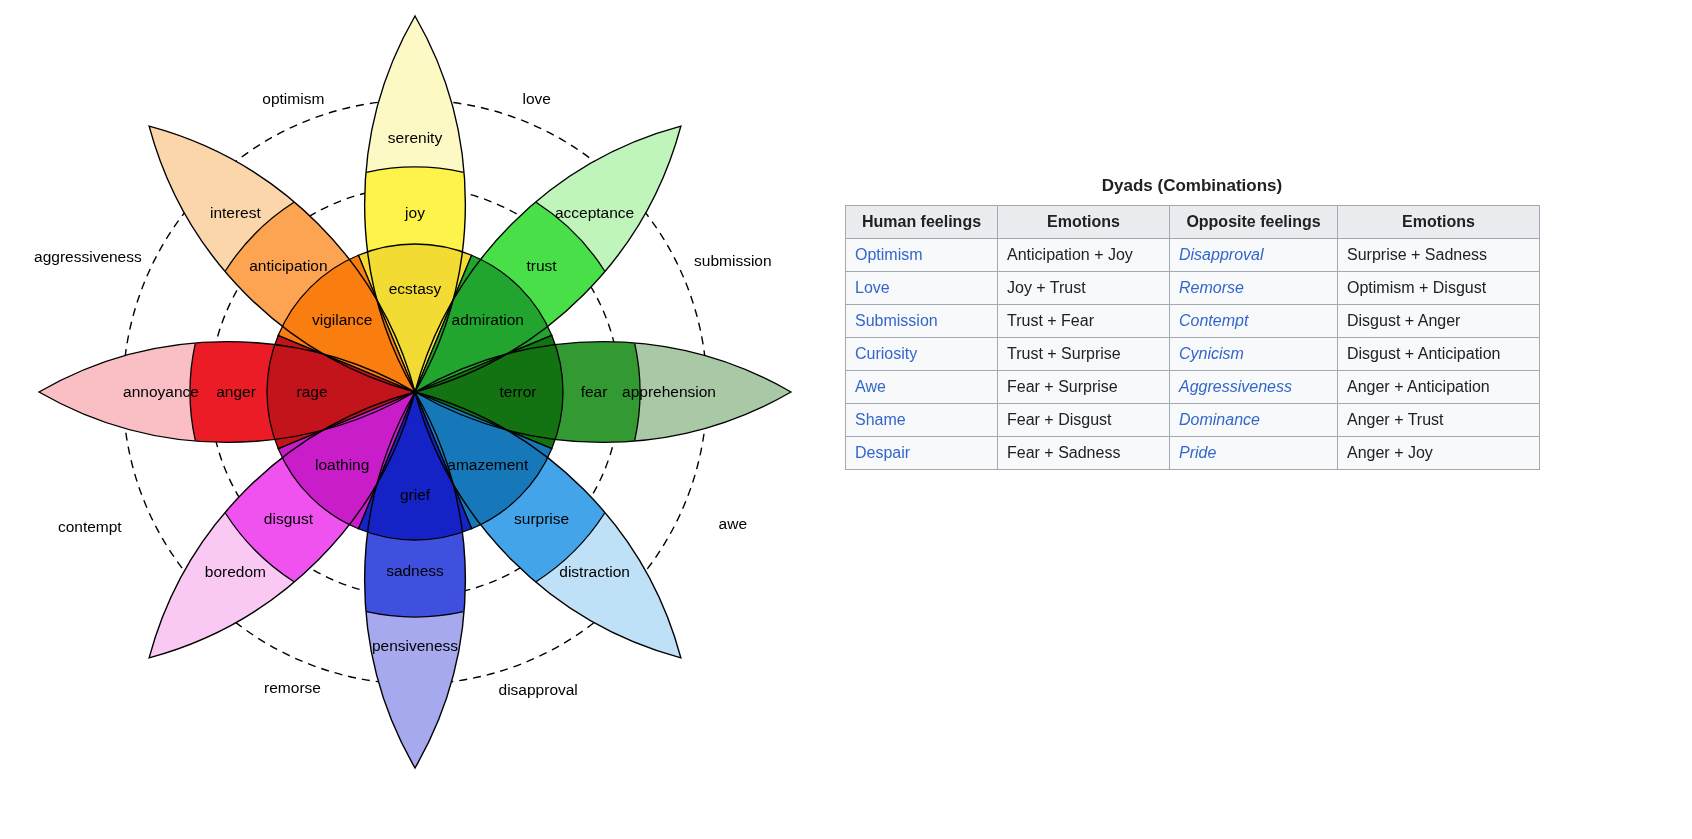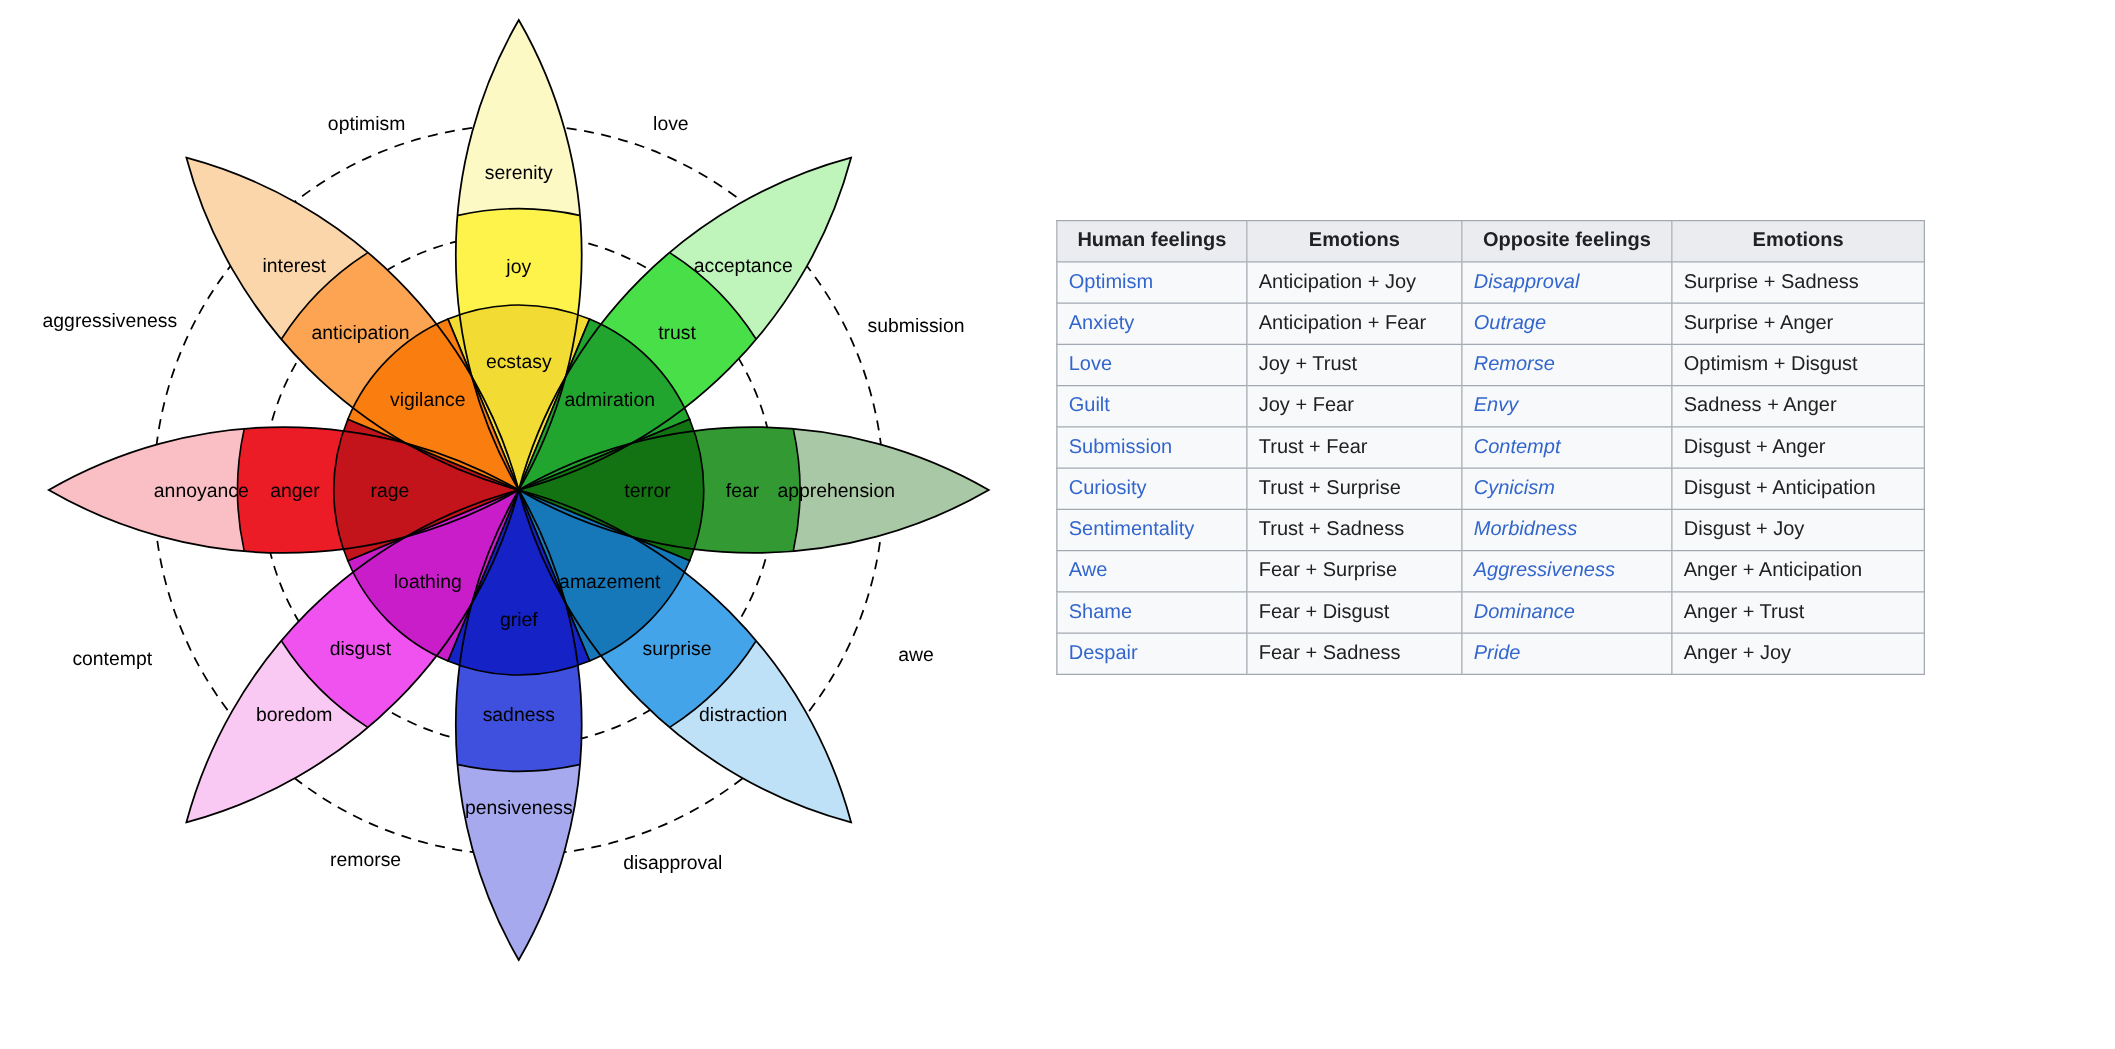--- a/index.html
+++ b/index.html
@@ -149,20 +149,21 @@
         <text x="732.8" y="260.4" text-anchor="middle" dy="0.35em">submission</text>
         <text x="732.8" y="523.6" text-anchor="middle" dy="0.35em">awe</text>
         <text x="538.2" y="689.5" text-anchor="middle" dy="0.35em">disapproval</text>
         <text x="292.5" y="687.6" text-anchor="middle" dy="0.35em">remorse</text>
         <text x="89.8" y="526.7" text-anchor="middle" dy="0.35em">contempt</text>
         <text x="87.9" y="256.5" text-anchor="middle" dy="0.35em">aggressiveness</text>
       </svg>
   </div>
 
   <div class="table-wrap">
+    <div class="table-title">Dyads (Combinations)</div>
     <table class="wikitable">
       <colgroup>
         <col style="width:152px">
           <col style="width:172px">
           <col style="width:168px">
           <col style="width:202px">
       </colgroup>
       <thead>
         <tr id="dyads-head-row">
             <th>Human feelings</th>
@@ -172,56 +173,38 @@
           </tr>
       </thead>
       <tbody id="dyads-tbody">
           <tr>
             <td><a href="#">Optimism</a></td>
             <td>Anticipation + Joy</td>
             <td class="opp-cell"><a href="#">Disapproval</a></td>
             <td>Surprise + Sadness</td>
           </tr>
           <tr>
-            <td><a href="#">Anxiety</a></td>
-            <td>Anticipation + Fear</td>
-            <td class="opp-cell"><a href="#">Outrage</a></td>
-            <td>Surprise + Anger</td>
-          </tr>
-          <tr>
             <td><a href="#">Love</a></td>
             <td>Joy + Trust</td>
             <td class="opp-cell"><a href="#">Remorse</a></td>
             <td>Optimism + Disgust</td>
           </tr>
           <tr>
-            <td><a href="#">Guilt</a></td>
-            <td>Joy + Fear</td>
-            <td class="opp-cell"><a href="#">Envy</a></td>
-            <td>Sadness + Anger</td>
-          </tr>
-          <tr>
             <td><a href="#">Submission</a></td>
             <td>Trust + Fear</td>
             <td class="opp-cell"><a href="#">Contempt</a></td>
             <td>Disgust + Anger</td>
           </tr>
           <tr>
             <td><a href="#">Curiosity</a></td>
             <td>Trust + Surprise</td>
             <td class="opp-cell"><a href="#">Cynicism</a></td>
             <td>Disgust + Anticipation</td>
           </tr>
           <tr>
-            <td><a href="#">Sentimentality</a></td>
-            <td>Trust + Sadness</td>
-            <td class="opp-cell"><a href="#">Morbidness</a></td>
-            <td>Disgust + Joy</td>
-          </tr>
-          <tr>
             <td><a href="#">Awe</a></td>
             <td>Fear + Surprise</td>
             <td class="opp-cell"><a href="#">Aggressiveness</a></td>
             <td>Anger + Anticipation</td>
           </tr>
           <tr>
             <td><a href="#">Shame</a></td>
             <td>Fear + Disgust</td>
             <td class="opp-cell"><a href="#">Dominance</a></td>
             <td>Anger + Trust</td>

